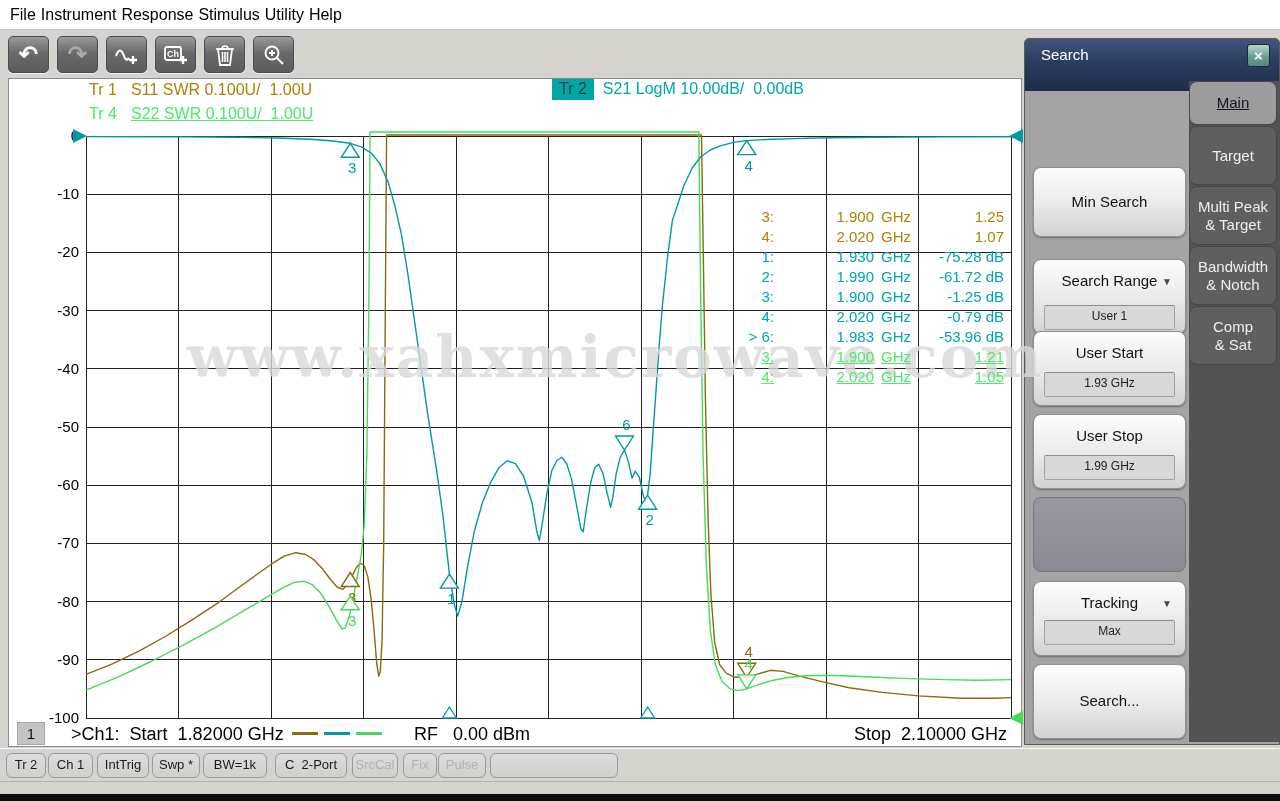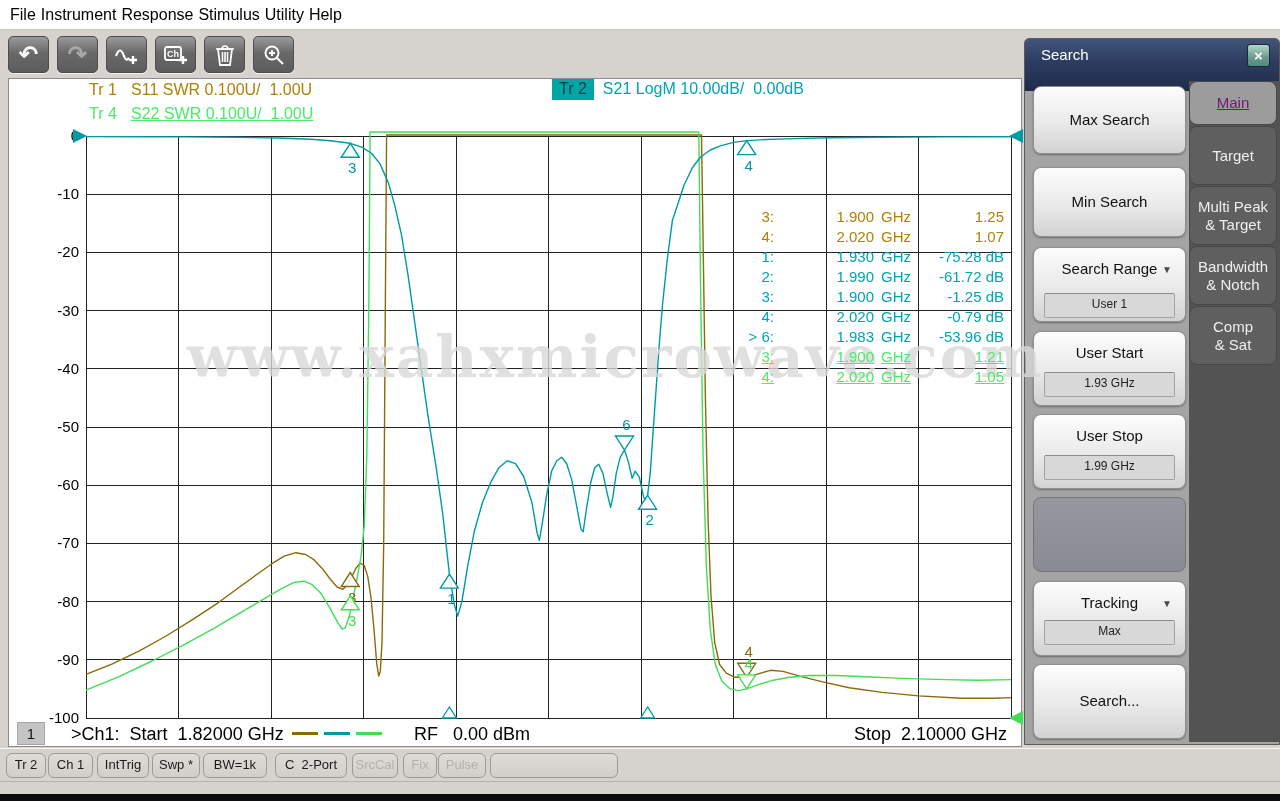--- a/index.html
+++ b/index.html
@@ -62,31 +62,31 @@
     text-align:center;line-height:21px;box-sizing:border-box;}
   .pbtn{position:absolute;left:8px;width:153px;border:1px solid #8f8f8f;border-radius:8px;
     background:linear-gradient(#fdfdfd,#e9e9e9 55%,#d2d2d2);box-shadow:0 1px 2px rgba(0,0,0,.35);
     box-sizing:border-box;font-size:15px;color:#111;text-align:center;}
   .pbtn .lbl{display:block;}
   .valbox{position:absolute;left:10px;right:10px;height:23px;background:#d8d8d8;border:1px solid #a2a2a2;
     border-top-color:#8d8d8d;border-radius:2px;font-size:12px;color:#222;text-align:center;line-height:21px;}
   .ddarrow{position:absolute;right:13px;color:#4a4a4a;font-size:10px;}
   #btn-max{top:47px;height:68px;}      #btn-max .lbl{margin-top:24px;}
   #btn-min{top:128px;height:70px;}     #btn-min .lbl{margin-top:25px;}
-  #btn-range{top:208px;height:75px;}   #btn-range .lbl{margin-top:12px;} #btn-range .valbox{top:45px;} #btn-range .ddarrow{top:16px;}
+  #btn-range{top:220px;height:75px;}   #btn-range .lbl{margin-top:12px;} #btn-range .valbox{top:45px;} #btn-range .ddarrow{top:16px;}
   #btn-ustart{top:292px;height:75px;}  #btn-ustart .lbl{margin-top:12px;} #btn-ustart .valbox{top:40px;}
   #btn-ustop{top:375px;height:75px;}   #btn-ustop .lbl{margin-top:12px;}  #btn-ustop .valbox{top:40px;}
   #btn-blank{top:458px;height:75px;background:linear-gradient(#97979f,#8a8a92);border-color:#75757d;box-shadow:none;}
   #btn-track{top:542px;height:75px;}   #btn-track .lbl{margin-top:12px;} #btn-track .valbox{top:38px;} #btn-track .ddarrow{top:16px;}
   #btn-search{top:625px;height:75px;}  #btn-search .lbl{margin-top:27px;}
   #tabstrip{position:absolute;left:164px;top:42px;width:91px;height:661px;background:#535353;}
   .tab{position:relative;width:88px;margin:0 0 1px 0;background:#5f5f5f;border:1px solid #474747;border-radius:8px;
     box-sizing:border-box;color:#eeeeee;font-size:15px;display:flex;align-items:center;justify-content:center;
     text-align:center;white-space:pre-line;line-height:1.2;}
-  .tab.active{background:#9c9c9c;color:#701a75;text-decoration:underline;}
+  .tab.active{background:#9c9c9c;color:#0f172a;text-decoration:underline;}
 
   
   #statusbar{left:0;top:748px;width:1280px;height:33px;background:#d6d3ce;border-top:1px solid #f6f6f4;box-sizing:border-box;}
   .st-btn{position:absolute;top:4px;height:25px;border:1px solid #9a9a9a;border-radius:6px;
     background:linear-gradient(#dfdcd7,#d2cfca);box-sizing:border-box;font-size:13px;color:#1a1a1a;
     text-align:center;line-height:22px;white-space:pre;}
   .st-btn.off{color:#b3b1ad;}
   #substrip{left:0;top:781px;width:1280px;height:13px;background:#d6d3ce;border-top:1px solid #b5b3ae;box-sizing:border-box;}
   #blackbar{left:0;top:794px;width:1280px;height:7px;background:#0c0c0c;}
 </style>
@@ -247,23 +247,20 @@
   </div>
   <div id="ch-badge">1</div>
 </div>
 
 <div id="panel" class="abs">
   <div id="panel-title">
     <span>Search</span>
     <div id="panel-close">×</div>
   </div>
 
-  <div class="pbtn" id="btn-max">
-      <span class="lbl">Max Search</span>
-    </div>
   <div class="pbtn" id="btn-min">
       <span class="lbl">Min Search</span>
     </div>
   <div class="pbtn" id="btn-range">
     <span class="lbl">Search Range</span>
     <span class="ddarrow">▼</span>
     <div class="valbox">User 1</div>
   </div>
   <div class="pbtn" id="btn-ustart">
     <span class="lbl">User Start</span>

